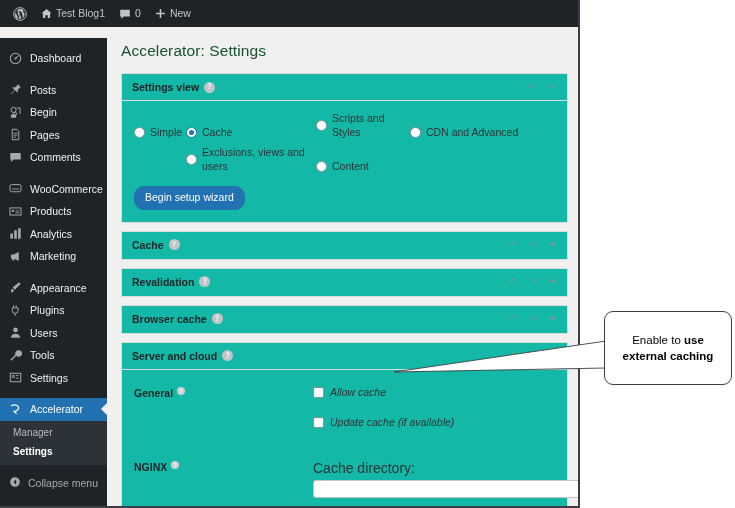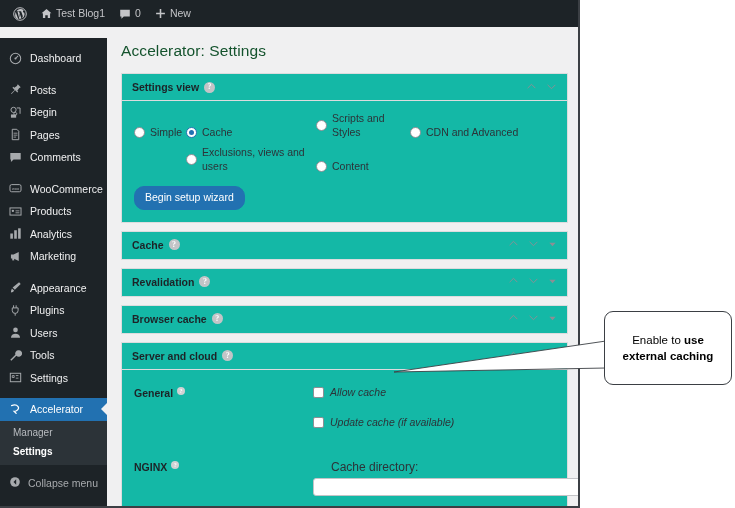--- a/index.html
+++ b/index.html
@@ -146,21 +146,21 @@
     width: 135px; flex:0 0 135px;
     font-size: 10.5px; font-weight:bold; color:#1d2327;
     display:flex; align-items:flex-start; gap:4px; padding-top:1px;
   }
   .field-ctrl { flex:1; font-size:10.5px; color:#2c3338; }
   .cb-line { display:flex; align-items:center; gap:6px; margin-bottom: 17px; line-height:13px;font-style:italic;}
   .cb {
     width:11px; height:11px; border:1px solid #8c8f94; background:#fff;
     border-radius:2px; flex:0 0 11px;
   }
-  .ctrl-label { display:block; margin-bottom:4px; font-size:12px; color:#2c3338;margin-left:18px; }
+  .ctrl-label { display:block; margin-bottom:4px; font-size:14px; color:#2c3338; }
   .text-input {
     height: 18px; border:1px solid #c3c4c7; border-radius:3px;
     background:#fff; width: 280px;
     font-size:10.5px; color:#2c3338; padding: 0 5px; line-height:18px;
   }
 
   
   .callout {
     position:absolute; left: 604px; top: 311px;
     width: 128px; height: 74px;

